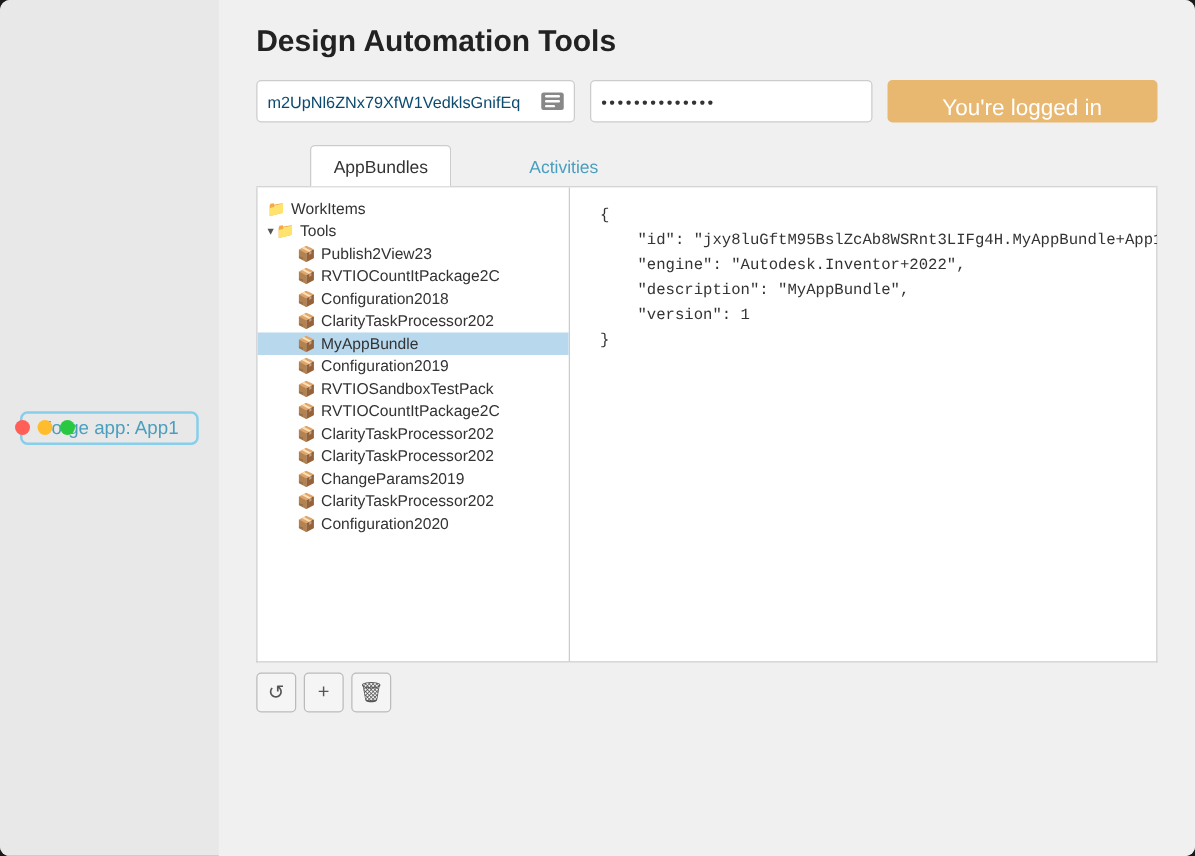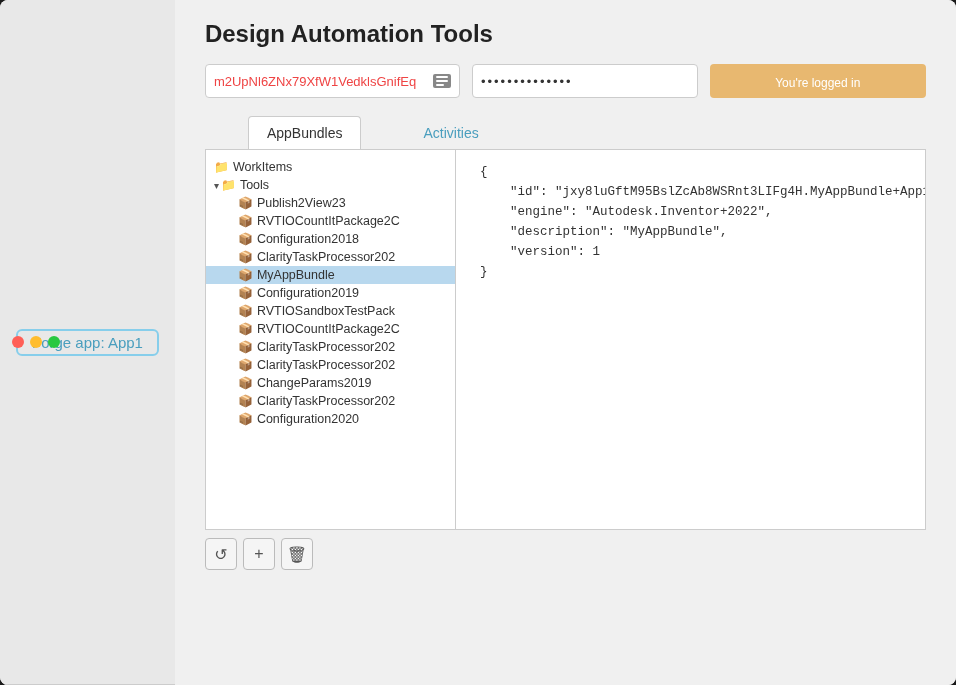--- a/index.html
+++ b/index.html
@@ -78,21 +78,21 @@
       border: 1px solid #ccc;
       border-radius: 4px;
       padding: 0 8px;
       height: 34px;
       width: 260px;
     }
     .input-field input {
       border: none;
       outline: none;
       font-size: 13px;
-      color: #ef4444;
+      color: #0c4a6e;
       flex: 1;
       background: transparent;
     }
     .input-field .input-icon {
       width: 18px;
       height: 14px;
       background: #888;
       border-radius: 2px;
       margin-left: 4px;
       flex-shrink: 0;
@@ -123,21 +123,21 @@
       background: transparent;
       letter-spacing: 2px;
     }
     .logged-in-btn {
       margin-left: auto;
       background: #e8b870;
       border: none;
       border-radius: 4px;
       padding: 12px 24px;
       height: 34px;
-      font-size: 12px;
+      font-size: 18px;
       color: white;
       cursor: pointer;
       width: 220px;
     }
     .tabs {
       display: flex;
       border-bottom: 1px solid #ccc;
       margin-bottom: 0;
     }
     .tab {

